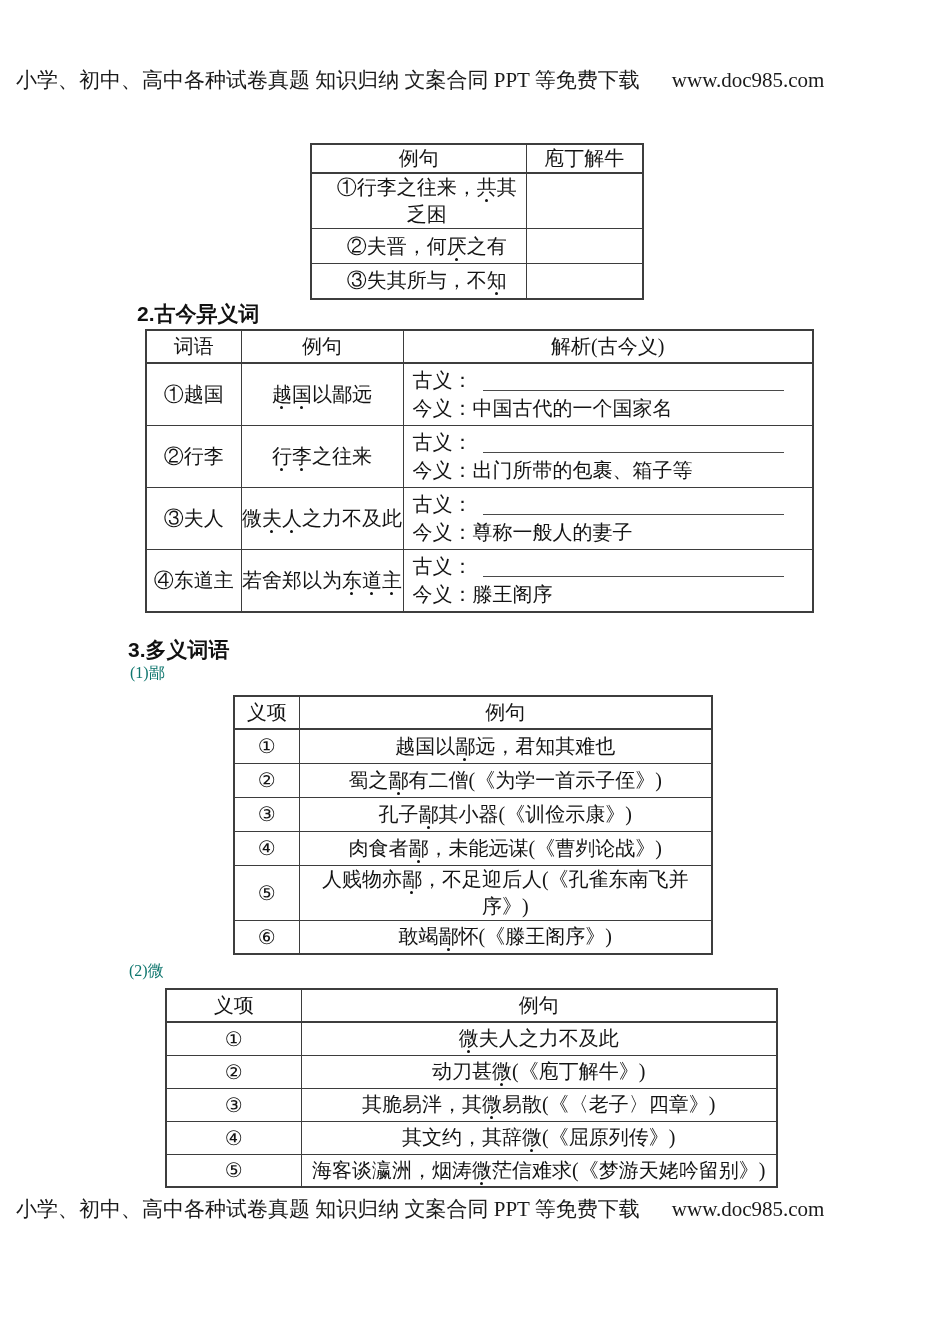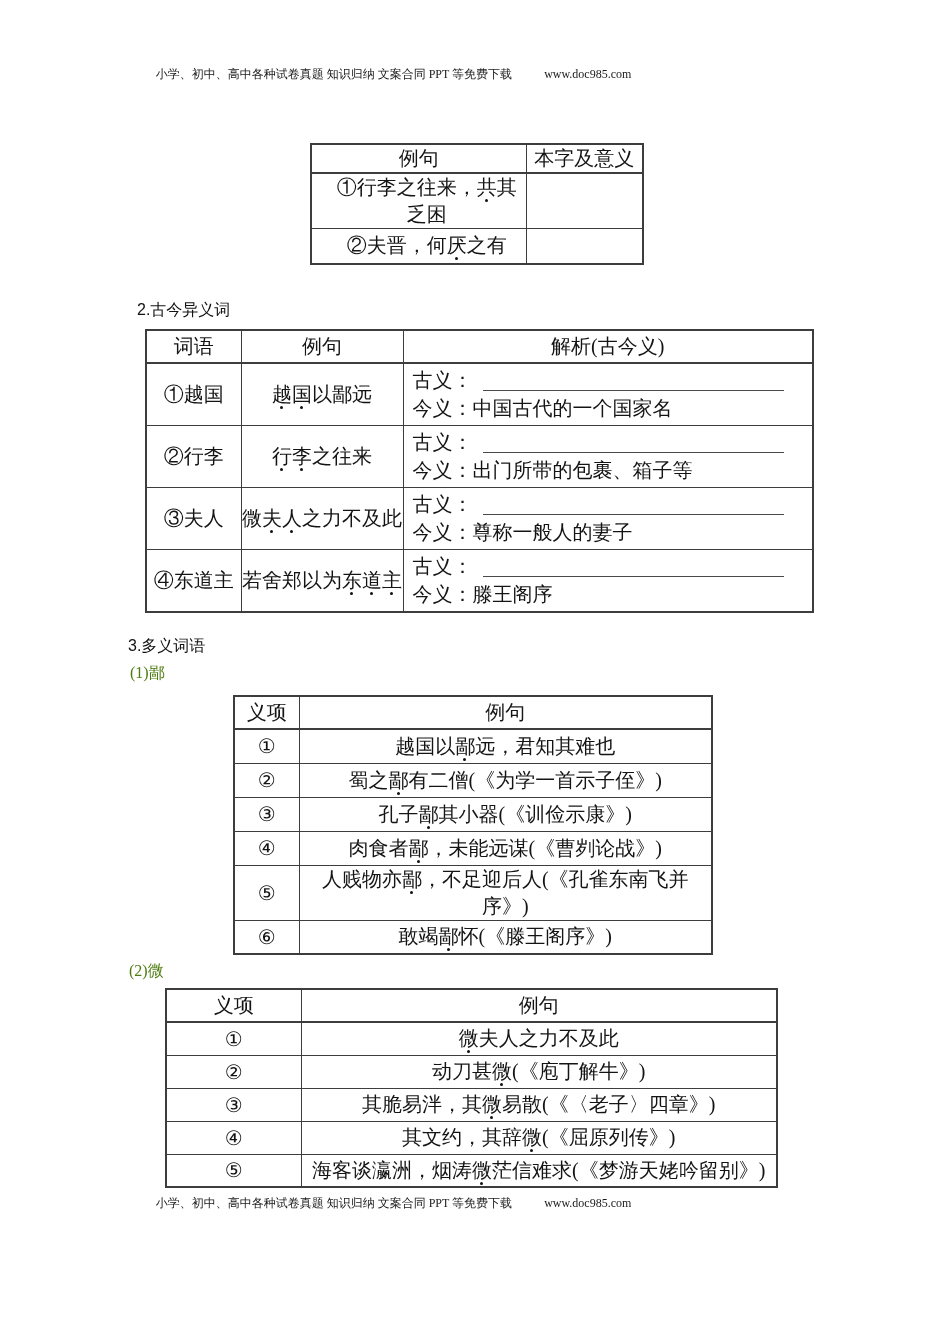--- a/index.html
+++ b/index.html
@@ -4,22 +4,22 @@
 <style>
   * { margin:0; padding:0; box-sizing:border-box; }
   html,body { background:#ffffff; }
   .page {
     position:relative; width:950px; height:1344px; background:#ffffff;
     font-family:"Liberation Serif","DejaVu Serif",serif;
     color:#141414; font-size:16px; overflow:hidden;
   }
 
   .doc-header,.doc-footer {
-    position:absolute; left:0; width:787px; text-align:center;
-    font-size:12px; white-space:nowrap; color:#1a1a1a;
+    position:absolute; left:16px; width:787px; text-align:center;
+    font-size:21px; white-space:nowrap; color:#1a1a1a;
   }
   .doc-header { top:66px; }
   .doc-footer { top:1195px; }
   .site-link { margin-left:32px; }
 
   table.sheet { position:absolute; border-collapse:collapse; table-layout:fixed; border:2px solid #3d3d3d; }
   .sheet th,.sheet td {
     border:1px solid #3d3d3d; font-weight:normal; text-align:center;
     vertical-align:middle; font-size:20px; overflow:hidden;
   }
@@ -41,23 +41,23 @@
   .t3 { left:233px; top:695px; width:480px; }
   .t3 th { height:33px; }
   .t3 td { height:34px; }
 
   .t4 { left:165px; top:988px; width:613px; }
   .t4 th { height:33px; }
   .t4 td { height:33px; }
 
   .h-bold {
     position:absolute; font-family:"Liberation Sans","DejaVu Sans",sans-serif;
-    font-weight:400; font-size:16px; color:#111;
-  }
-  .h-sub { position:absolute; font-size:16px; color:#4d7c0f; }
+    font-weight:700; font-size:21px; color:#111;
+  }
+  .h-sub { position:absolute; font-size:16px; color:#0f766e; }
   #sec2-title { left:137px; top:300px; }
   #sec3-title { left:128px; top:636px; }
   #part1-label { left:130px; top:663px; }
   #part2-label { left:129px; top:961px; }
 
   
   .em { position:relative; }
   .em::after {
     content:""; position:absolute; left:50%; bottom:-4px;
     width:3px; height:3px; margin-left:-2px; border-radius:50%; background:#111;
@@ -73,30 +73,34 @@
   </div>
 
   <table class="sheet t1">
     <colgroup>
         <col style="width:215px">
         <col>
       </colgroup>
     <thead>
       <tr>
         <th>例句</th>
-        <th>本字及意义</th>
+        <th>庖丁解牛</th>
       </tr>
     </thead>
     <tbody>
       <tr>
         <td>①行李之往来，<span class="em">共</span>其乏困</td>
         <td></td>
       </tr>
       <tr>
         <td>②夫晋，何<span class="em">厌</span>之有</td>
+        <td></td>
+      </tr>
+      <tr>
+        <td>③失其所与，不<span class="em">知</span></td>
         <td></td>
       </tr>
     </tbody>
   </table>
 
   <div id="sec2-title" class="h-bold">2.古今异义词</div>
 
   <table class="sheet t2">
     <colgroup>
         <col style="width:95px">

